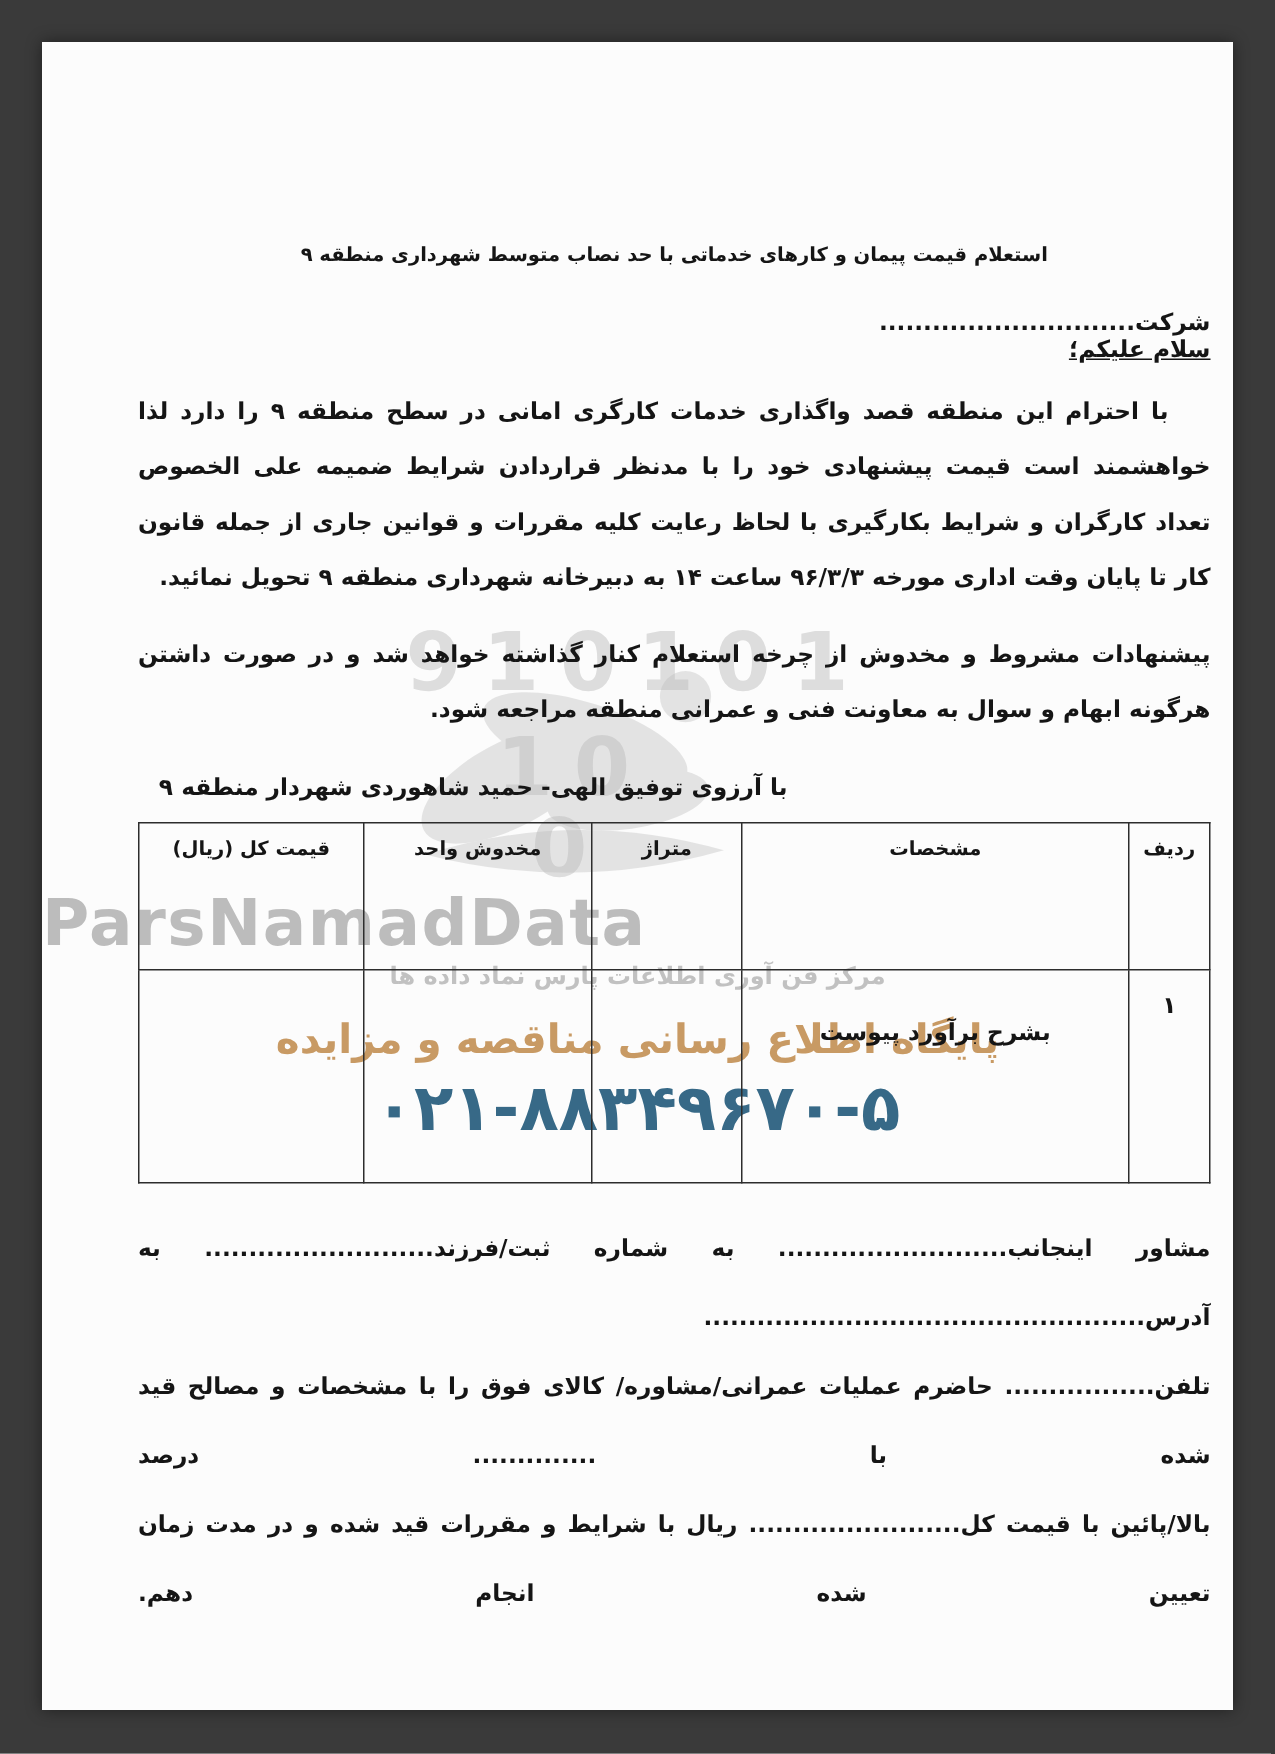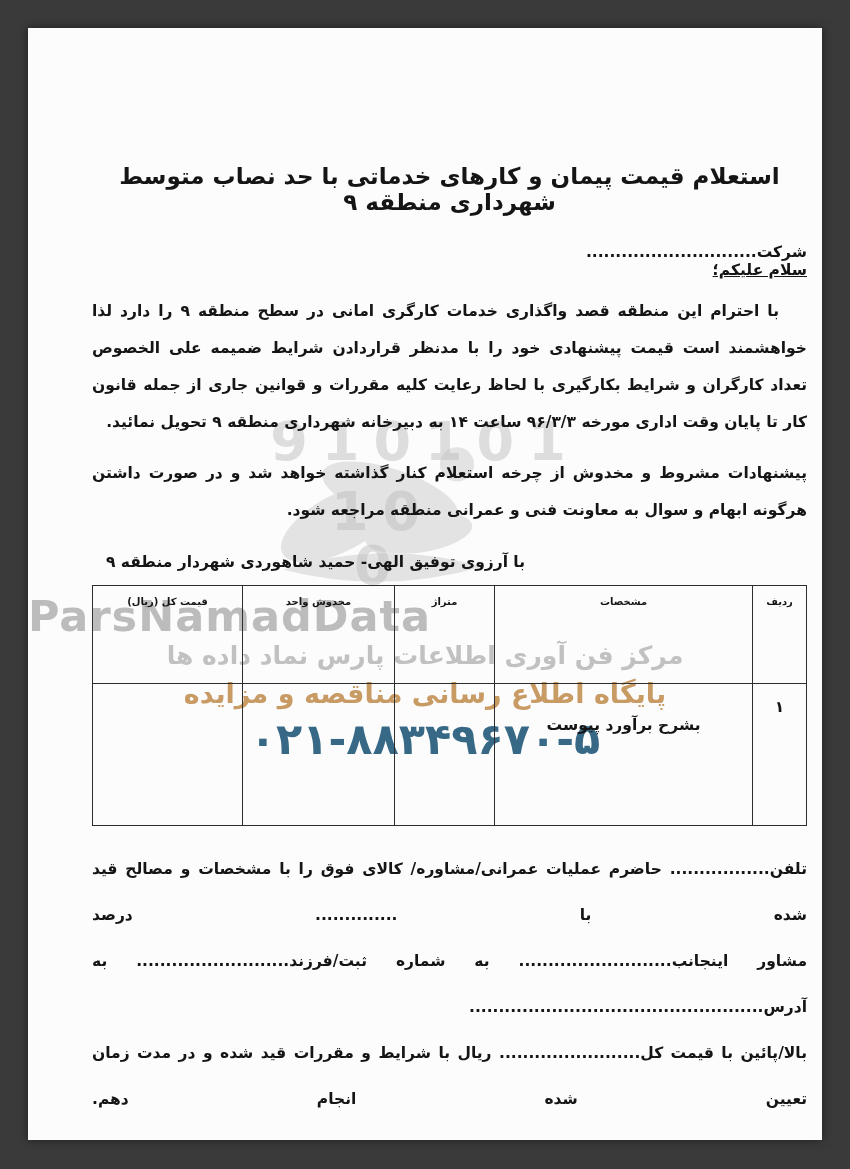--- a/index.html
+++ b/index.html
@@ -23,51 +23,51 @@
   .wm-d1{top:382px;left:0;right:0;text-align:center;}
   .wm-d2{top:452px;left:303px;}
   .wm-d3{top:506px;left:326px;}
   .wm-logo{position:absolute;left:205px;top:388px;width:300px;height:185px;opacity:.38;}
   .wm-brand{
     position:absolute;top:563px;left:0;right:0;text-align:left;
     font-size:43px;font-weight:bold;color:#8f8f8f;opacity:.58;letter-spacing:1px;
   }
   .wm-fa-gray{
     position:absolute;top:613px;left:0;right:0;text-align:center;direction:rtl;
-    font-size:25px;font-weight:bold;color:#9e9e9e;opacity:.62;
+    font-size:16px;font-weight:bold;color:#9e9e9e;opacity:.62;
   }
   .wm-fa-orange{
     position:absolute;top:650px;left:0;right:0;text-align:center;direction:rtl;
     font-size:27px;font-weight:bold;color:#c08a4a;opacity:.85;
   }
   .wm-phone{
     position:absolute;top:686px;left:0;right:0;text-align:center;direction:rtl;
     font-size:43px;font-weight:bold;color:#0c4a6e;opacity:.82;letter-spacing:2px;
   }
   
   .content{
     position:relative;z-index:1;direction:rtl;
     padding:135px 15px 0 64px;
     color:#151515;font-weight:700;font-size:15.5px;
   }
-  .title{margin:0;text-align:center;font-size:23px;font-weight:800;}
+  .title{margin:0;text-align:center;font-size:13px;font-weight:800;}
   .company{margin-top:28px;}
   .greeting{text-decoration:underline;}
   .para{margin:14px 0 0;line-height:37px;text-align:justify;}
   .para.indent{text-indent:28px;}
   .signature{margin-top:24px;padding-left:0;padding-right:282px;white-space:nowrap;font-weight:800;}
   
   .quote-table{
     margin-top:14px;width:100%;border-collapse:collapse;table-layout:fixed;
     background:transparent;
   }
   .quote-table th,.quote-table td{border:1.5px solid #2d2d2d;background:transparent;}
   .quote-table th{
     height:86px;vertical-align:top;padding-top:10px;text-align:center;
-    font-size:10px;font-weight:800;
+    font-size:13px;font-weight:800;
   }
   .row-body td{height:108px;vertical-align:top;}
   .cell-no{text-align:center;padding-top:14px;}
   .cell-desc{text-align:center;padding-top:32px;}
   .row-foot td{height:42px;vertical-align:middle;}
   .cell-foot{text-align:right;padding-right:8px;font-weight:800;}
   
   .fill-block{margin-top:20px;}
   .fill-line{line-height:46px;text-align:justify;text-align-last:justify;}
 </style>
@@ -130,20 +130,20 @@
             <td class="cell-no">۱</td>
             <td class="cell-desc">بشرح برآورد پیوست</td>
             <td></td>
             <td></td>
             <td></td>
           </tr>
         </tbody>
       </table>
 
       <div class="fill-block">
+        <div class="fill-line">مشاور اینجانب.......................... به شماره ثبت/فرزند.......................... به آدرس..................................................</div>
         <div class="fill-line">تلفن................. حاضرم عملیات عمرانی/مشاوره/ کالای فوق را با مشخصات و مصالح قید شده با .............. درصد</div>
-        <div class="fill-line">مشاور اینجانب.......................... به شماره ثبت/فرزند.......................... به آدرس..................................................</div>
         <div class="fill-line">بالا/پائین با قیمت کل........................ ریال با شرایط و مقررات قید شده و در مدت زمان تعیین شده انجام دهم.</div>
       </div>
 
     </div>
   </div>
 </div>
 
 </body></html>

